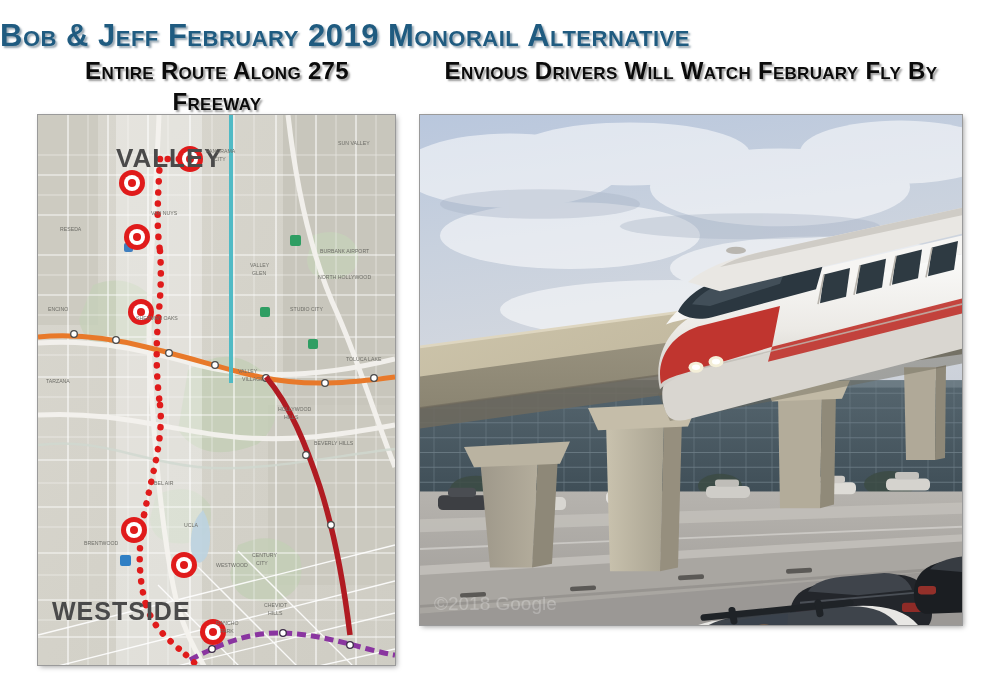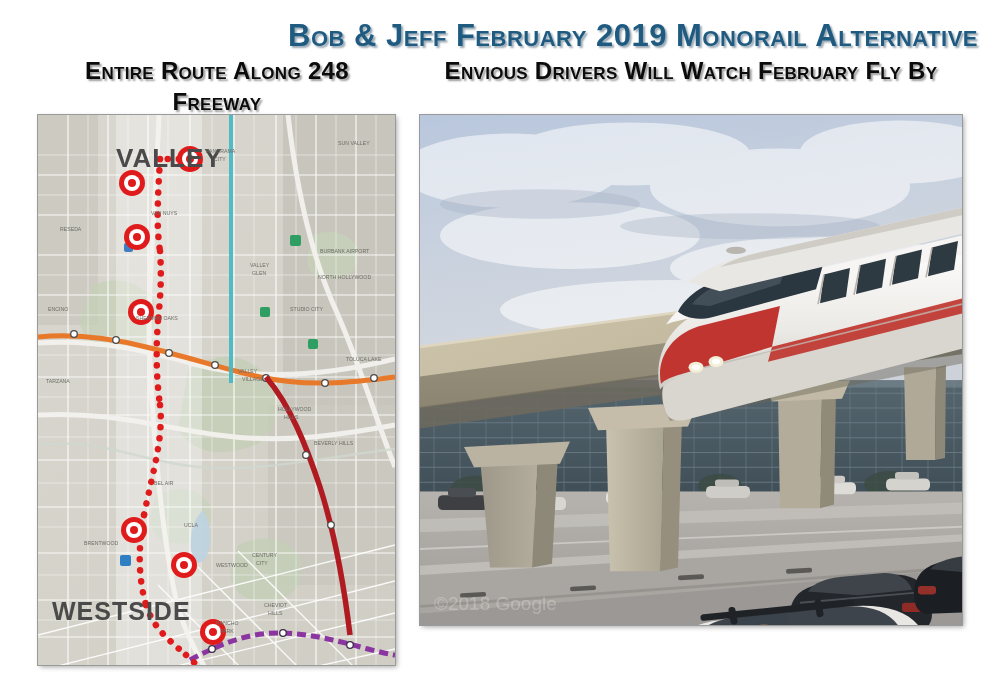--- a/index.html
+++ b/index.html
@@ -14,21 +14,21 @@
     overflow: hidden;
     font-family: "Liberation Sans", sans-serif;
   }
 
   
   .slide-title {
     position: absolute;
     left: 0;
     top: 18px;
     width: 978px;
-    text-align: right;
+    text-align: left;
     font-family: "Liberation Sans", sans-serif;
     font-weight: bold;
     font-size: 31px;
     letter-spacing: 0.5px;
     font-variant: small-caps;
     color: #1f5b80;
     text-shadow: 2px 2px 2px rgba(120,140,155,0.75);
     white-space: nowrap;
   }
 
@@ -59,21 +59,21 @@
 
   .fill-svg { display: block; width: 100%; height: 100%; }
 
   
 </style>
 </head>
 <body>
 
 <div class="slide-title">Bob &amp; Jeff February 2019 Monorail Alternative</div>
 
-<div class="subtitle" id="subtitle-left">Entire Route Along 248 Freeway</div>
+<div class="subtitle" id="subtitle-left">Entire Route Along 275 Freeway</div>
 
 <div class="subtitle" id="subtitle-right">Envious Drivers Will Watch February Fly By</div>
 
 <div class="panel" id="map-panel">
   <svg class="fill-svg" viewBox="0 0 357 550" preserveAspectRatio="none">
     <defs>
       <linearGradient id="mapbg" x1="0" y1="0" x2="1" y2="1">
         <stop offset="0" stop-color="#d9d7cf"></stop>
         <stop offset="0.5" stop-color="#d4d2c9"></stop>
         <stop offset="1" stop-color="#cfcdc4"></stop>

